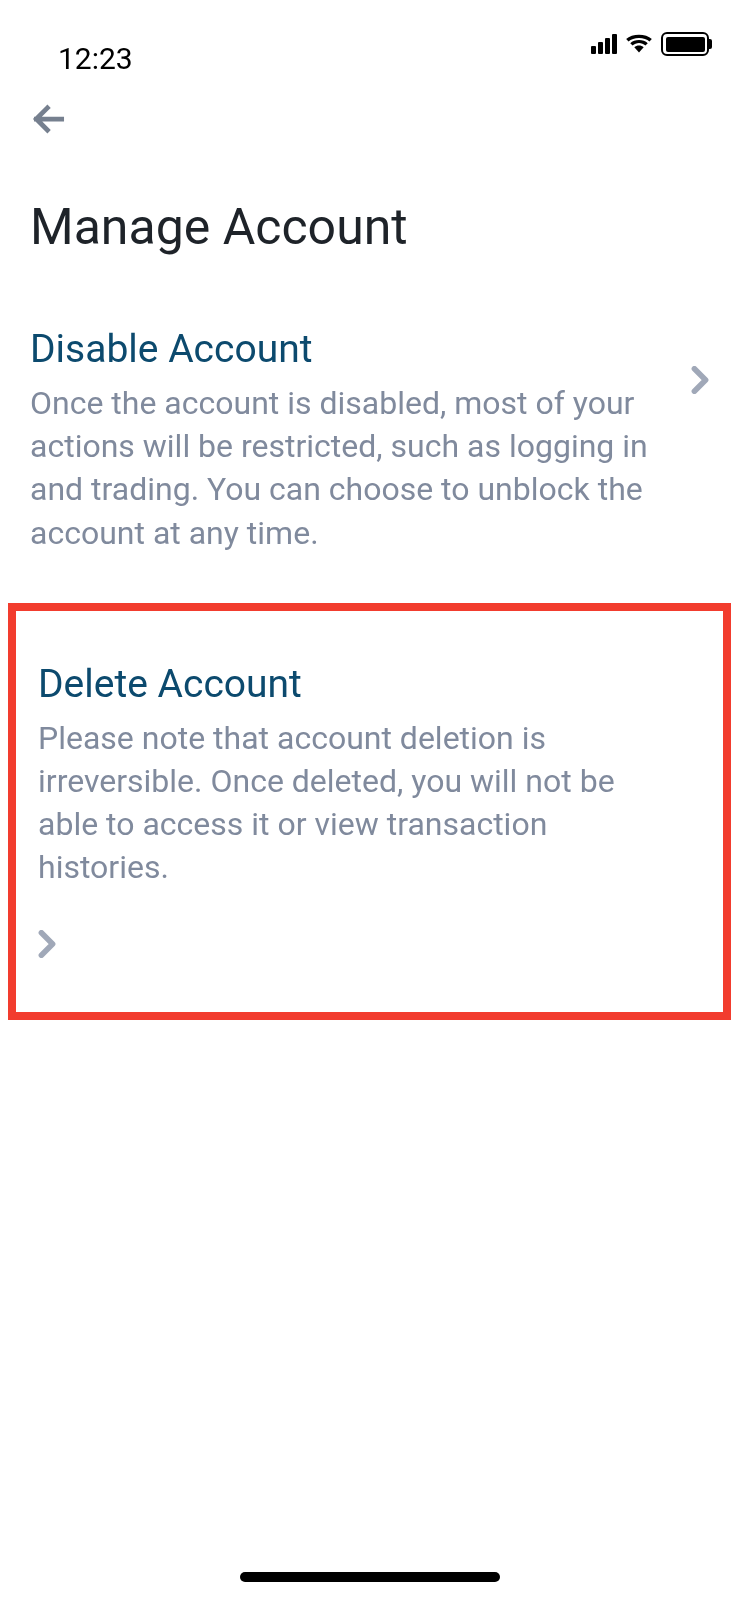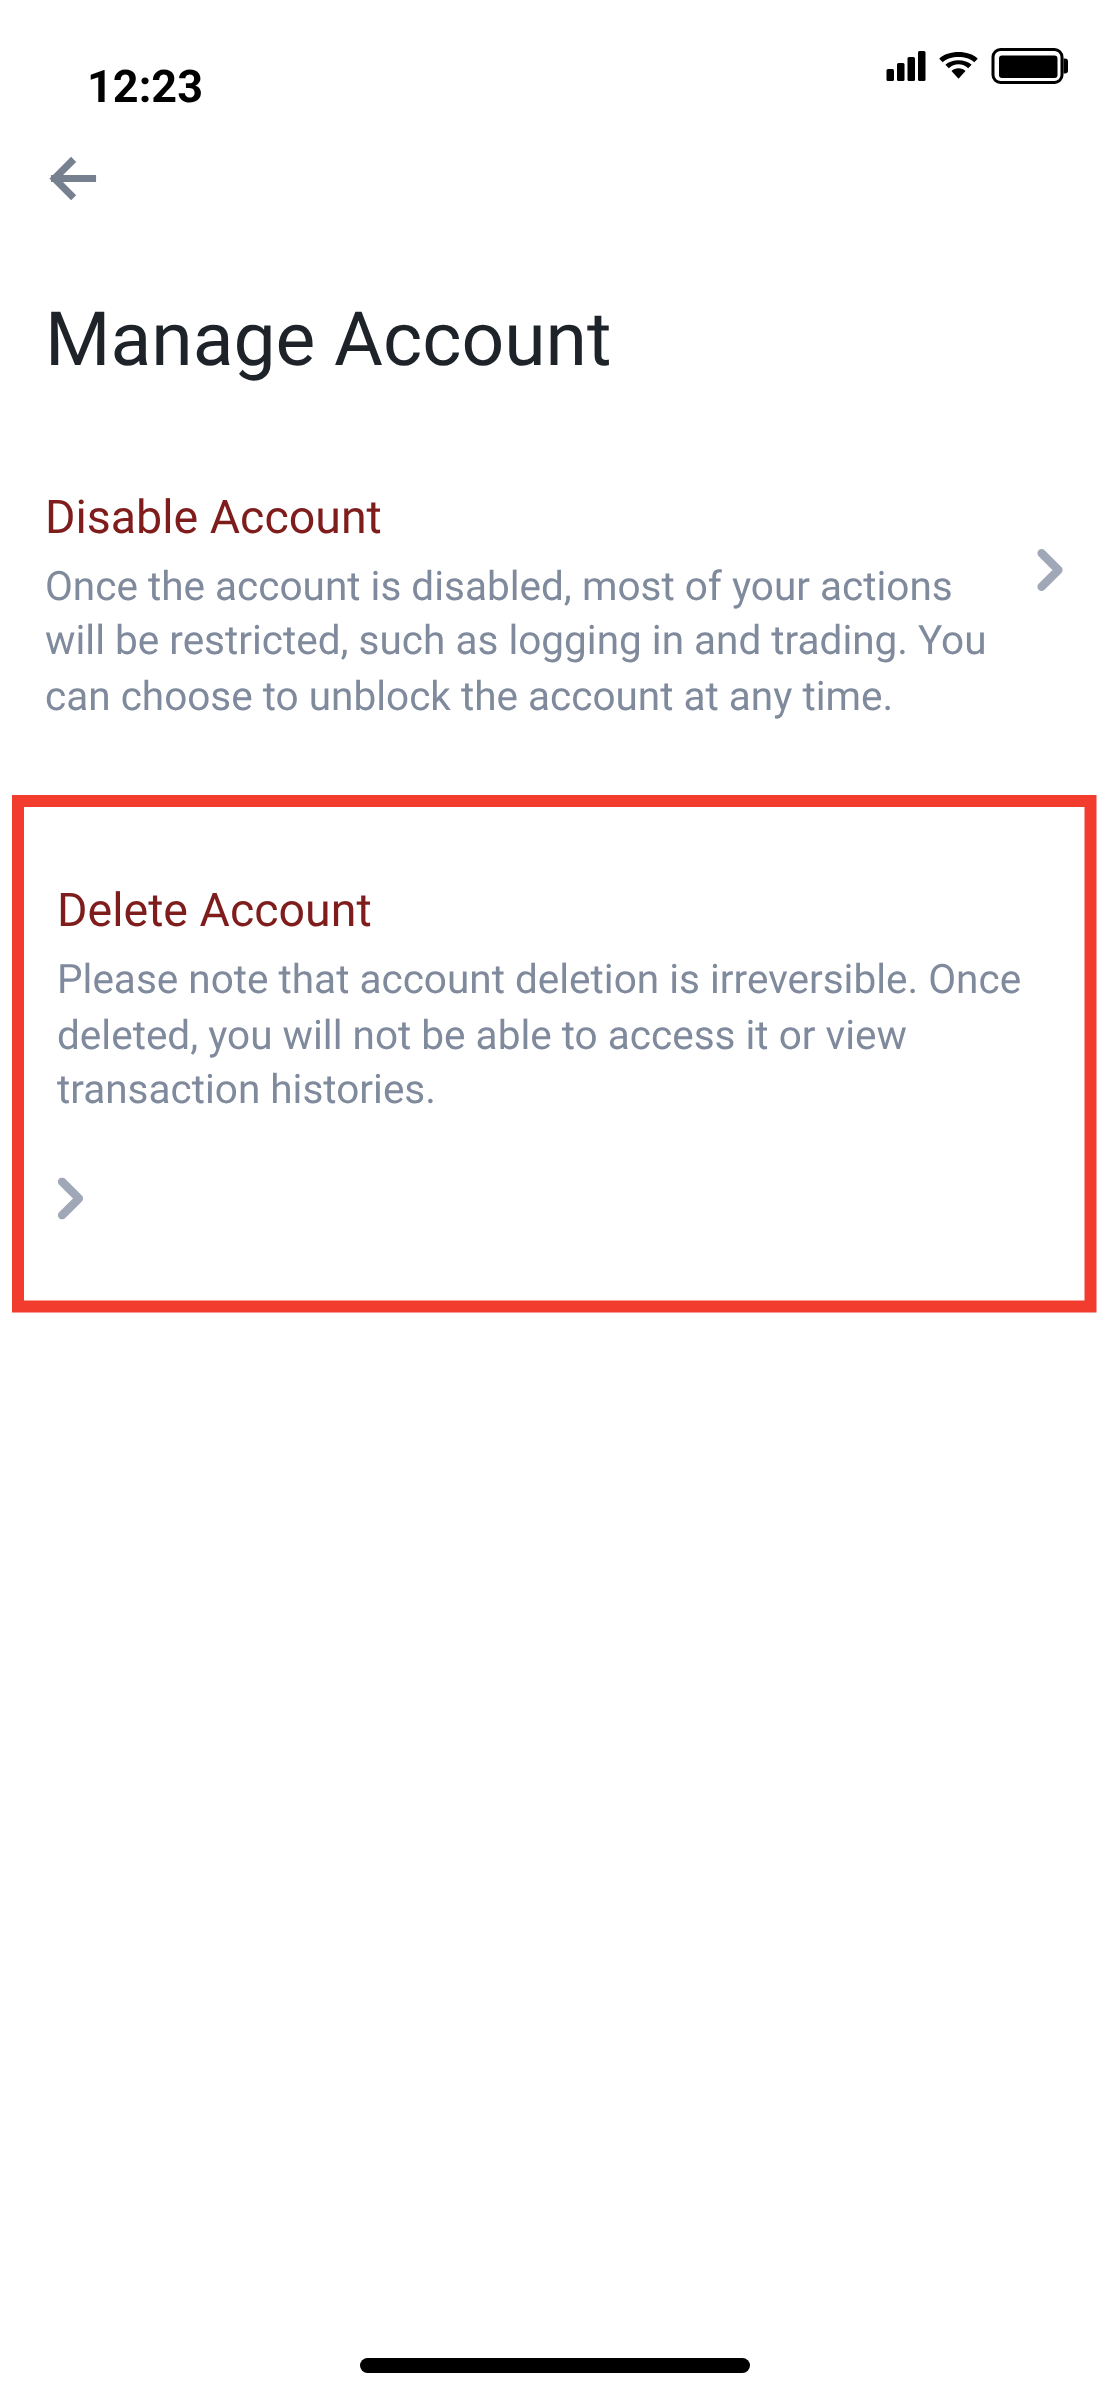--- a/index.html
+++ b/index.html
@@ -19,21 +19,21 @@
     .status-bar {
       display: flex;
       justify-content: space-between;
       align-items: center;
       padding: 18px 30px 0 30px;
       height: 70px;
     }
     
     .status-time {
       font-size: 30px;
-      font-weight: 700;
+      font-weight: 400;
       color: #000000;
       padding-left: 28px;
       margin-top: 28px;
     }
     
     .status-icons {
       display: flex;
       align-items: center;
       gap: 8px;
     }
@@ -116,28 +116,28 @@
       padding: 20px 30px 40px 30px;
       cursor: pointer;
     }
     
     .menu-item-content {
       flex: 1;
       padding-right: 20px;
     }
     
     .menu-item-title {
-      font-size: 31px;
-      font-weight: 400;
-      color: #7f1d1d;
+      font-size: 39px;
+      font-weight: 400;
+      color: #0c4a6e;
       margin-bottom: 10px;
     }
     
     .menu-item-description {
-      font-size: 27px;
+      font-size: 32px;
       line-height: 1.35;
       color: #808a9d;
       font-weight: 400;
     }
     
     .chevron-icon {
       margin-top: 40px;
       flex-shrink: 0;
     }
     

